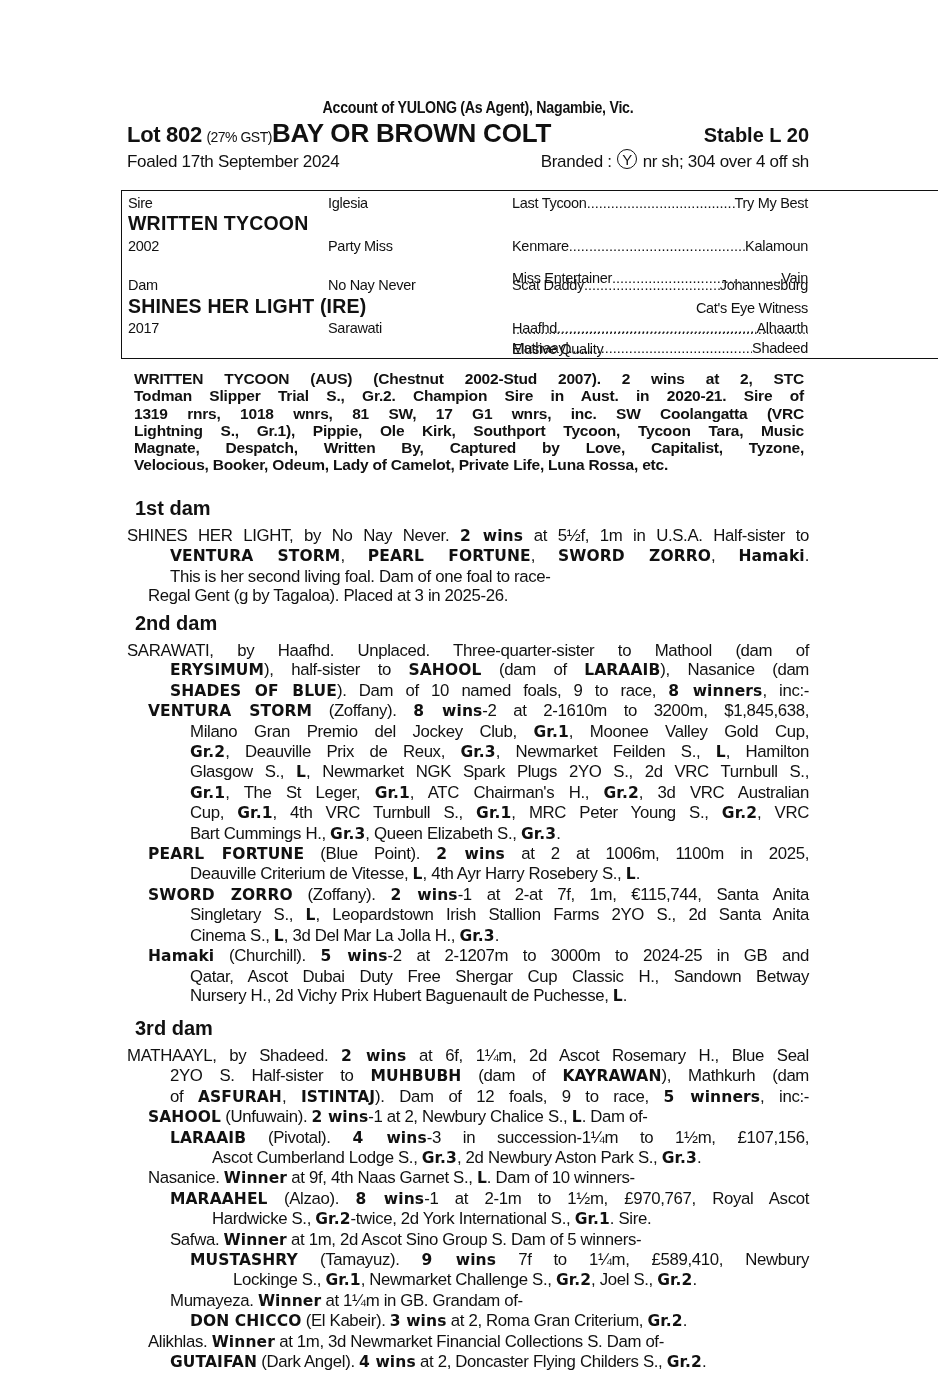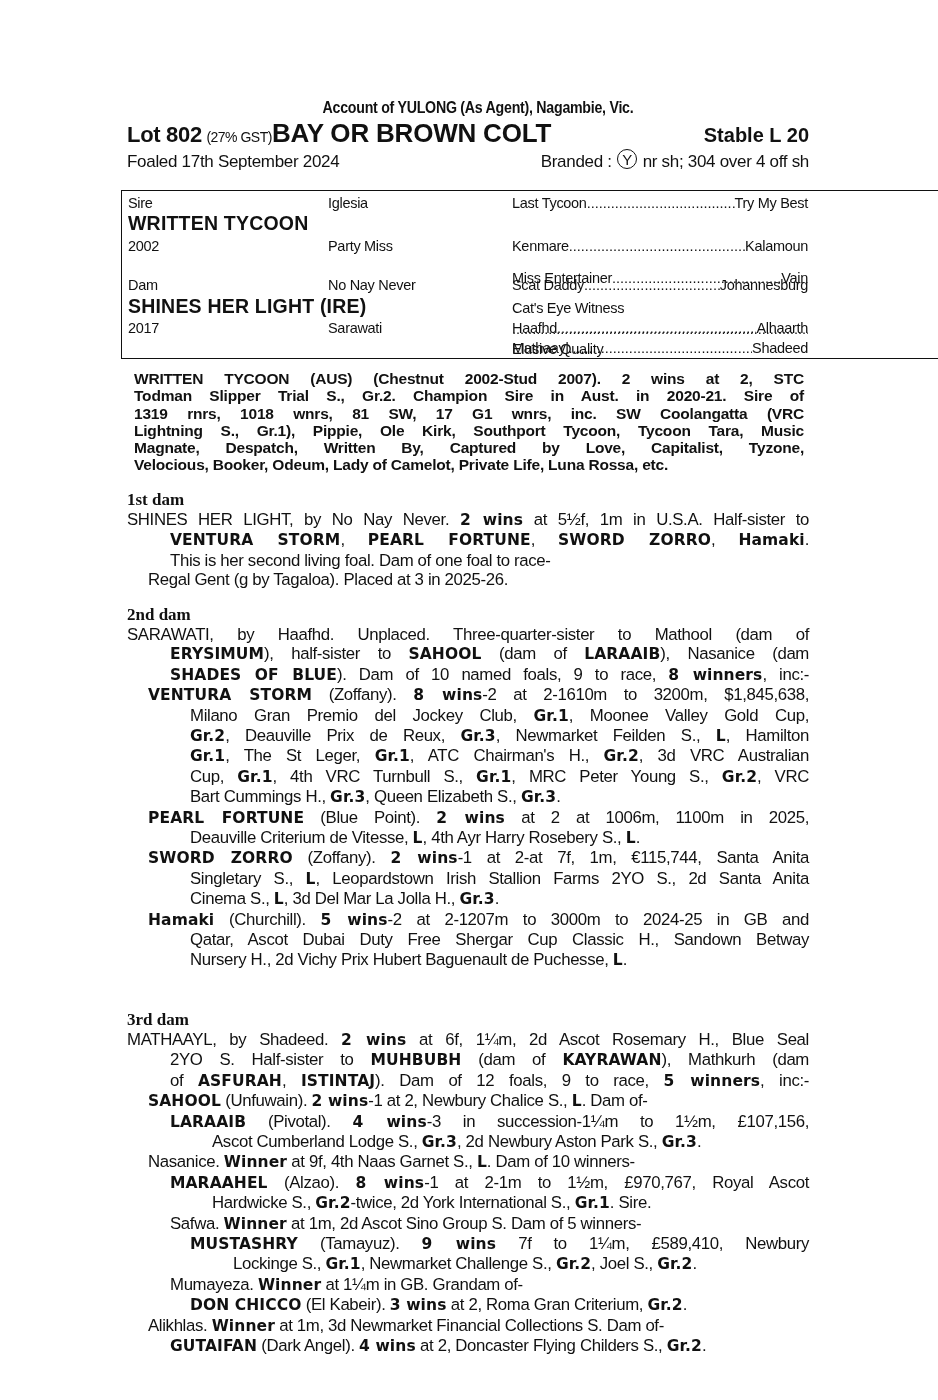--- a/index.html
+++ b/index.html
@@ -11,29 +11,29 @@
   .gst { font-size: 14px; letter-spacing: -0.5px; }
   .sex { font-weight: bold; font-size: 26px; letter-spacing: -0.2px; }
   .stable { position: absolute; right: 0; top: 2px; font-weight: bold; font-size: 20px; }
   .foalline { position: relative; height: 28px; line-height: 28px; font-size: 17px; letter-spacing: -0.3px; white-space: nowrap; }
   .branded { position: absolute; right: 0; top: 0; }
   .brand-icon { display: inline-block; width: 20px; height: 20px; border: 1.3px solid #111; border-radius: 50%; text-align: center; line-height: 19px; font-size: 15px; vertical-align: 2px; margin: 0 1px; box-sizing: border-box; }
   .pedbox { position: absolute; left: 121px; top: 190px; width: 837px; height: 169px; border: 1.5px solid #111; box-sizing: border-box; }
   .pcell { position: absolute; font-size: 14.5px; letter-spacing: -0.3px; white-space: nowrap; line-height: 20px; }
   .pbig { font-weight: bold; font-size: 19px; letter-spacing: 0.2px; font-family: "DejaVu Sans", sans-serif; font-stretch: condensed; }
   .gg { position: absolute; left: 390px; width: 296px; font-size: 14.5px; letter-spacing: -0.3px; line-height: 20.5px; white-space: nowrap; display: flex; }
-  .gg .n1 { flex: 0 0 auto; }
+  .gg .n1 { flex: 0 0 auto; text-align: right; }
   .gg .dots { flex: 1 1 auto; overflow: hidden; }
   .gg .dots::before { content: "...................................................................................................."; letter-spacing: 0px; }
   .gg .n2 { flex: 0 0 auto; }
   .sirebox { position: absolute; left: 134px; top: 370px; width: 670px; font-weight: bold; font-size: 15.5px; line-height: 17.3px; text-align: justify; letter-spacing: -0.2px; font-family: "Liberation Sans", sans-serif; }
   .sirebox span { display: block; text-align-last: justify; white-space: nowrap; }
   .sirebox span.last { text-align-last: left; }
   .sec { position: absolute; left: 127px; width: 682px; font-size: 16.8px; line-height: 19.4px; letter-spacing: -0.35px; }
-  .sec h3 { margin: 0; font-family: Liberation Serif, serif; font-weight: bold; font-size: 17px; line-height: 20px; letter-spacing: 0; }
+  .sec h3 { margin: 8px; font-family: Liberation Sans, sans-serif; font-weight: bold; font-size: 20px; line-height: 20px; letter-spacing: 0; }
   .ln { display: block; white-space: nowrap; }
   .j { text-align: justify; text-align-last: justify; }
   .b { font-family: "DejaVu Sans", sans-serif; font-weight: bold; font-size: 15.5px; letter-spacing: 0.1px; }
   .i1 { padding-left: 43px; }
   .i0 { padding-left: 21px; }
   .i2 { padding-left: 63px; }
   .i3 { padding-left: 85px; }
   .i4 { padding-left: 106px; }
 </style>
 </head>
@@ -127,20 +127,21 @@
 
 <div class="sec" style="top:605px;">
   <h3>2nd dam</h3>
   <div>
       <span class="ln  j"><span>SARAWATI, by Haafhd. Unplaced. Three-quarter-sister to Mathool (dam of</span></span>
       <span class="ln i1 j"><span class="b">ERYSIMUM</span><span>), half-sister to </span><span class="b">SAHOOL</span><span> (dam of </span><span class="b">LARAAIB</span><span>), Nasanice (dam</span></span>
       <span class="ln i1 j"><span class="b">SHADES OF BLUE</span><span>). Dam of 10 named foals, 9 to race, </span><span class="b">8 winners</span><span>, inc:-</span></span>
       <span class="ln i0 j"><span class="b">VENTURA STORM</span><span> (Zoffany). </span><span class="b">8 wins</span><span>-2 at 2-1610m to 3200m, $1,845,638,</span></span>
       <span class="ln i2 j"><span>Milano Gran Premio del Jockey Club, </span><span class="b">Gr.1</span><span>, Moonee Valley Gold Cup,</span></span>
       <span class="ln i2 j"><span class="b">Gr.2</span><span>, Deauville Prix de Reux, </span><span class="b">Gr.3</span><span>, Newmarket Feilden S., </span><span class="b">L</span><span>, Hamilton</span></span>
+      <span class="ln i2 j"><span>Glasgow S., </span><span class="b">L</span><span>, Newmarket NGK Spark Plugs 2YO S., 2d VRC Turnbull S.,</span></span>
       <span class="ln i2 j"><span class="b">Gr.1</span><span>, The St Leger, </span><span class="b">Gr.1</span><span>, ATC Chairman's H., </span><span class="b">Gr.2</span><span>, 3d VRC Australian</span></span>
       <span class="ln i2 j"><span>Cup, </span><span class="b">Gr.1</span><span>, 4th VRC Turnbull S., </span><span class="b">Gr.1</span><span>, MRC Peter Young S., </span><span class="b">Gr.2</span><span>, VRC</span></span>
       <span class="ln i2"><span>Bart Cummings H., </span><span class="b">Gr.3</span><span>, Queen Elizabeth S., </span><span class="b">Gr.3</span><span>.</span></span>
       <span class="ln i0 j"><span class="b">PEARL FORTUNE</span><span> (Blue Point). </span><span class="b">2 wins</span><span> at 2 at 1006m, 1100m in 2025,</span></span>
       <span class="ln i2"><span>Deauville Criterium de Vitesse, </span><span class="b">L</span><span>, 4th Ayr Harry Rosebery S., </span><span class="b">L</span><span>.</span></span>
       <span class="ln i0 j"><span class="b">SWORD ZORRO</span><span> (Zoffany). </span><span class="b">2 wins</span><span>-1 at 2-at 7f, 1m, €115,744, Santa Anita</span></span>
       <span class="ln i2 j"><span>Singletary S., </span><span class="b">L</span><span>, Leopardstown Irish Stallion Farms 2YO S., 2d Santa Anita</span></span>
       <span class="ln i2"><span>Cinema S., </span><span class="b">L</span><span>, 3d Del Mar La Jolla H., </span><span class="b">Gr.3</span><span>.</span></span>
       <span class="ln i0 j"><span class="b">Hamaki</span><span> (Churchill). </span><span class="b">5 wins</span><span>-2 at 2-1207m to 3000m to 2024-25 in GB and</span></span>
       <span class="ln i2 j"><span>Qatar, Ascot Dubai Duty Free Shergar Cup Classic H., Sandown Betway</span></span>

